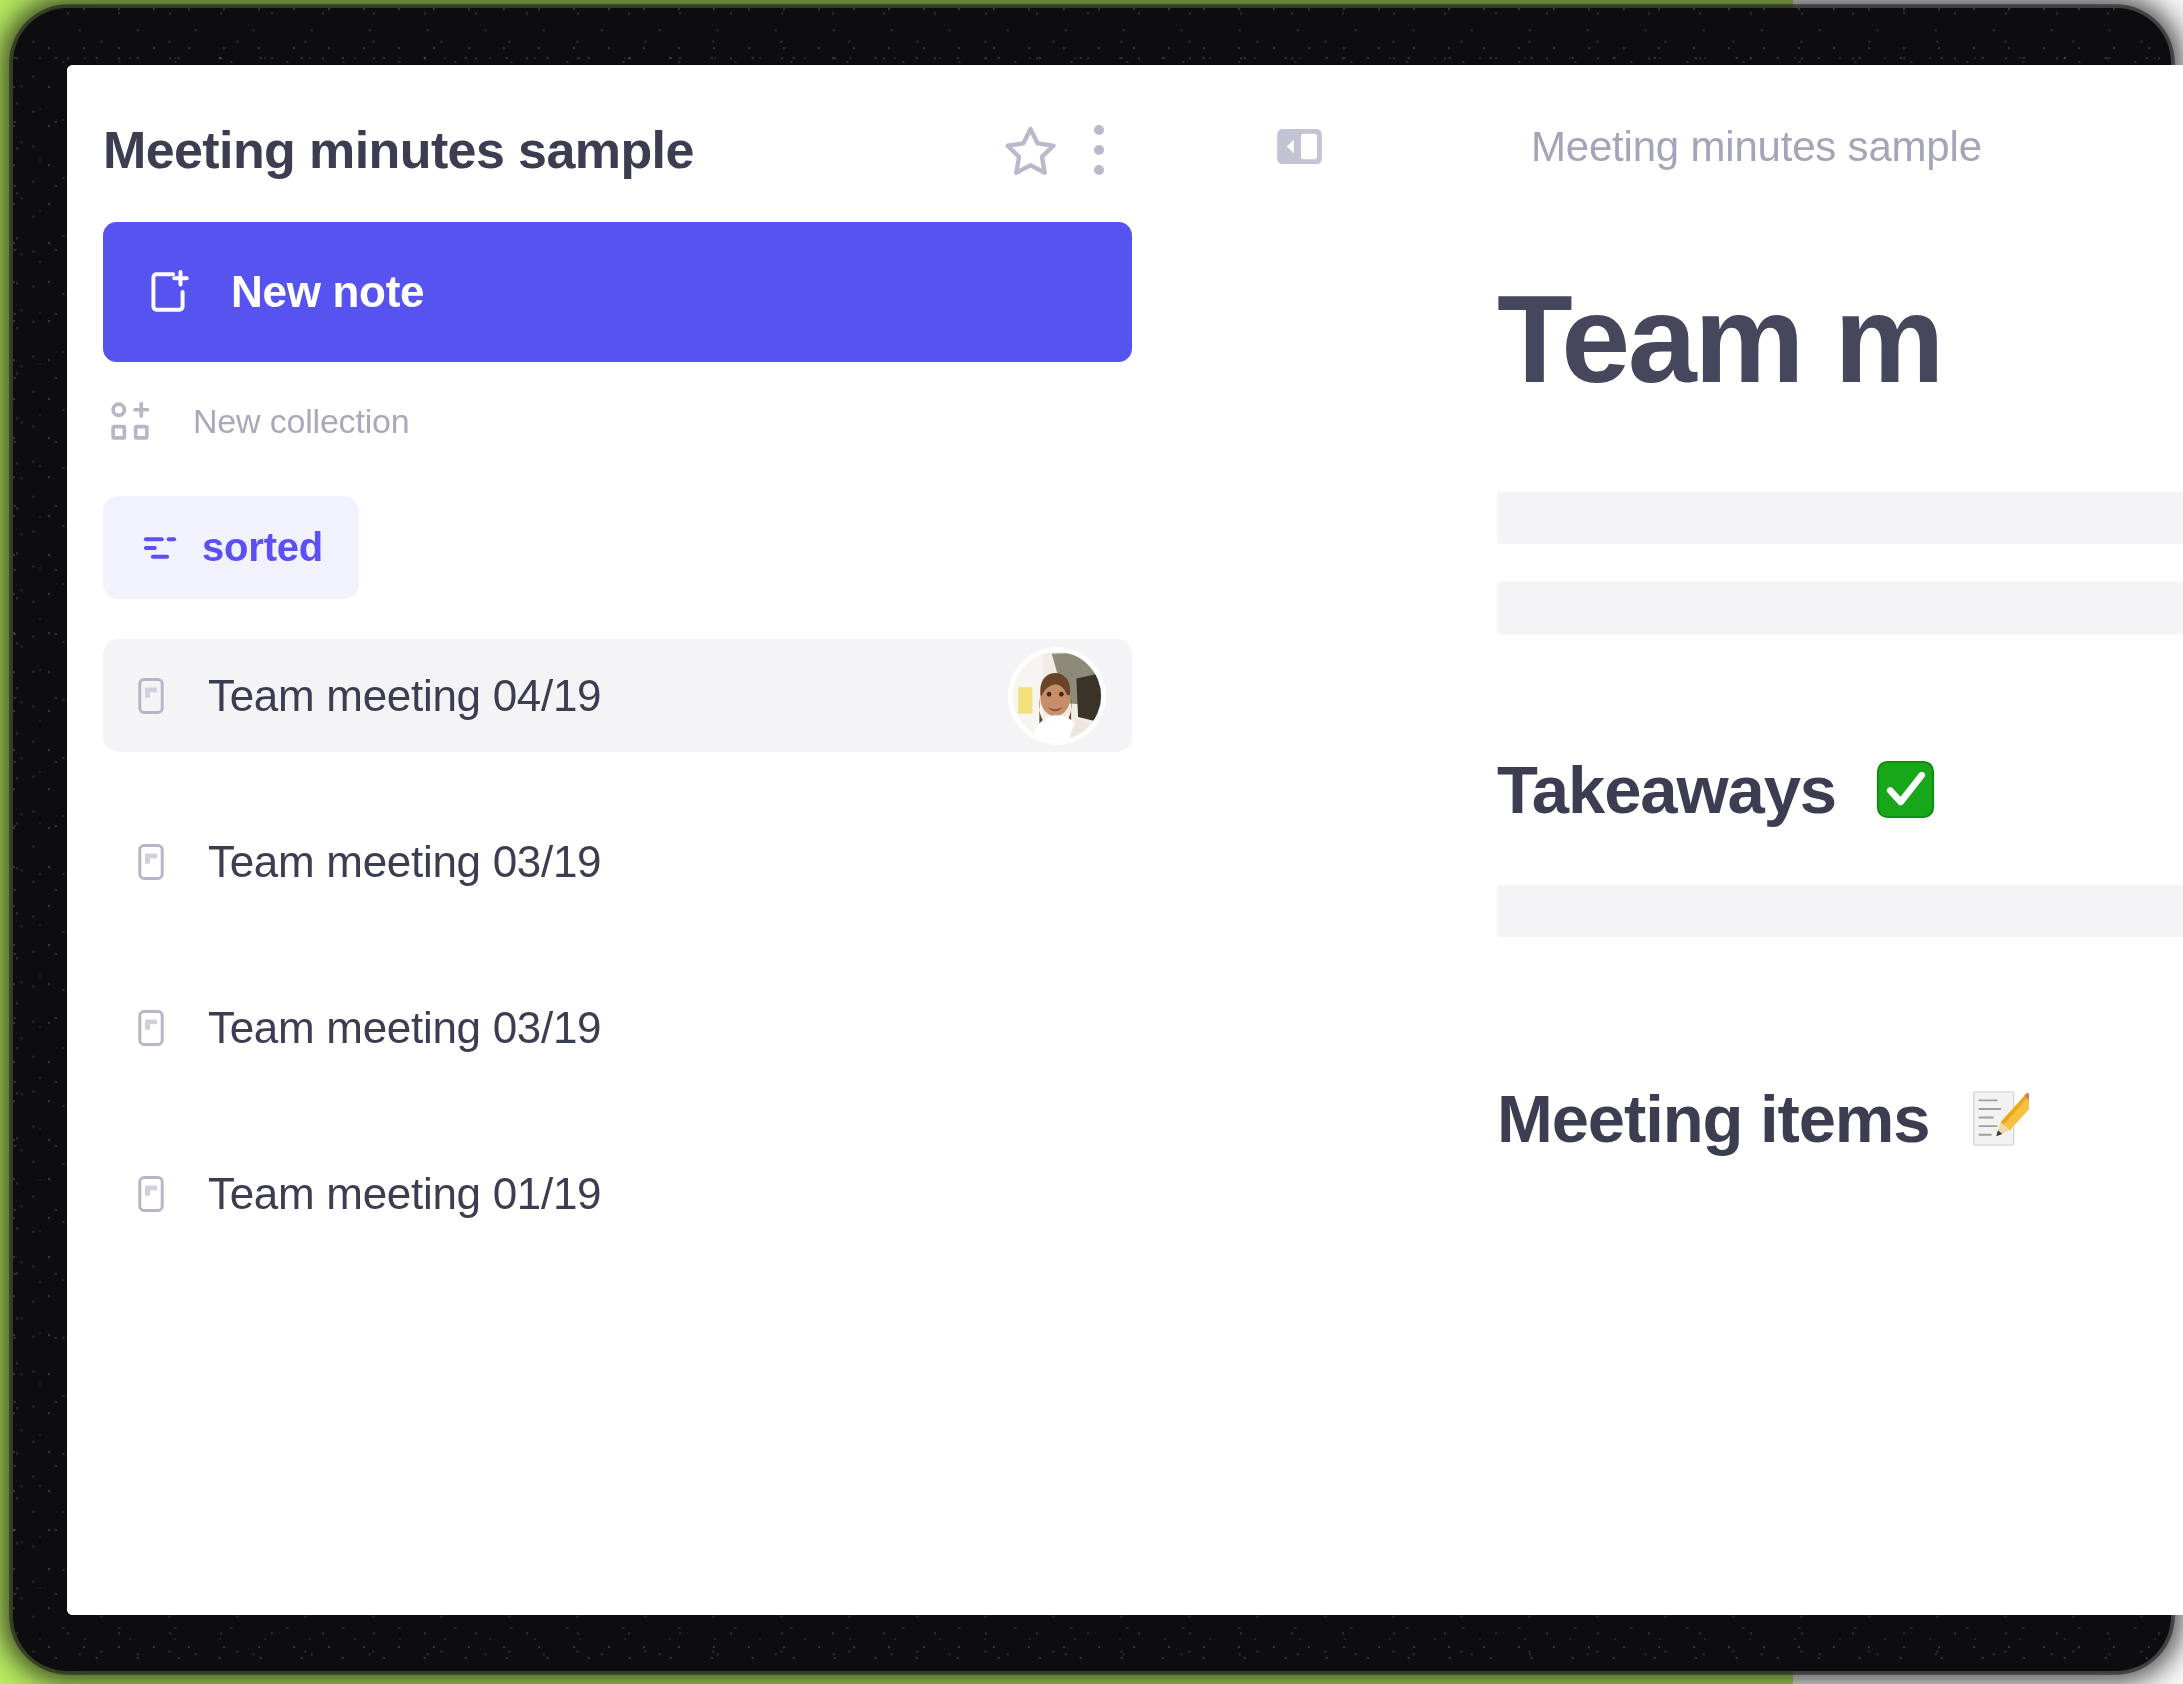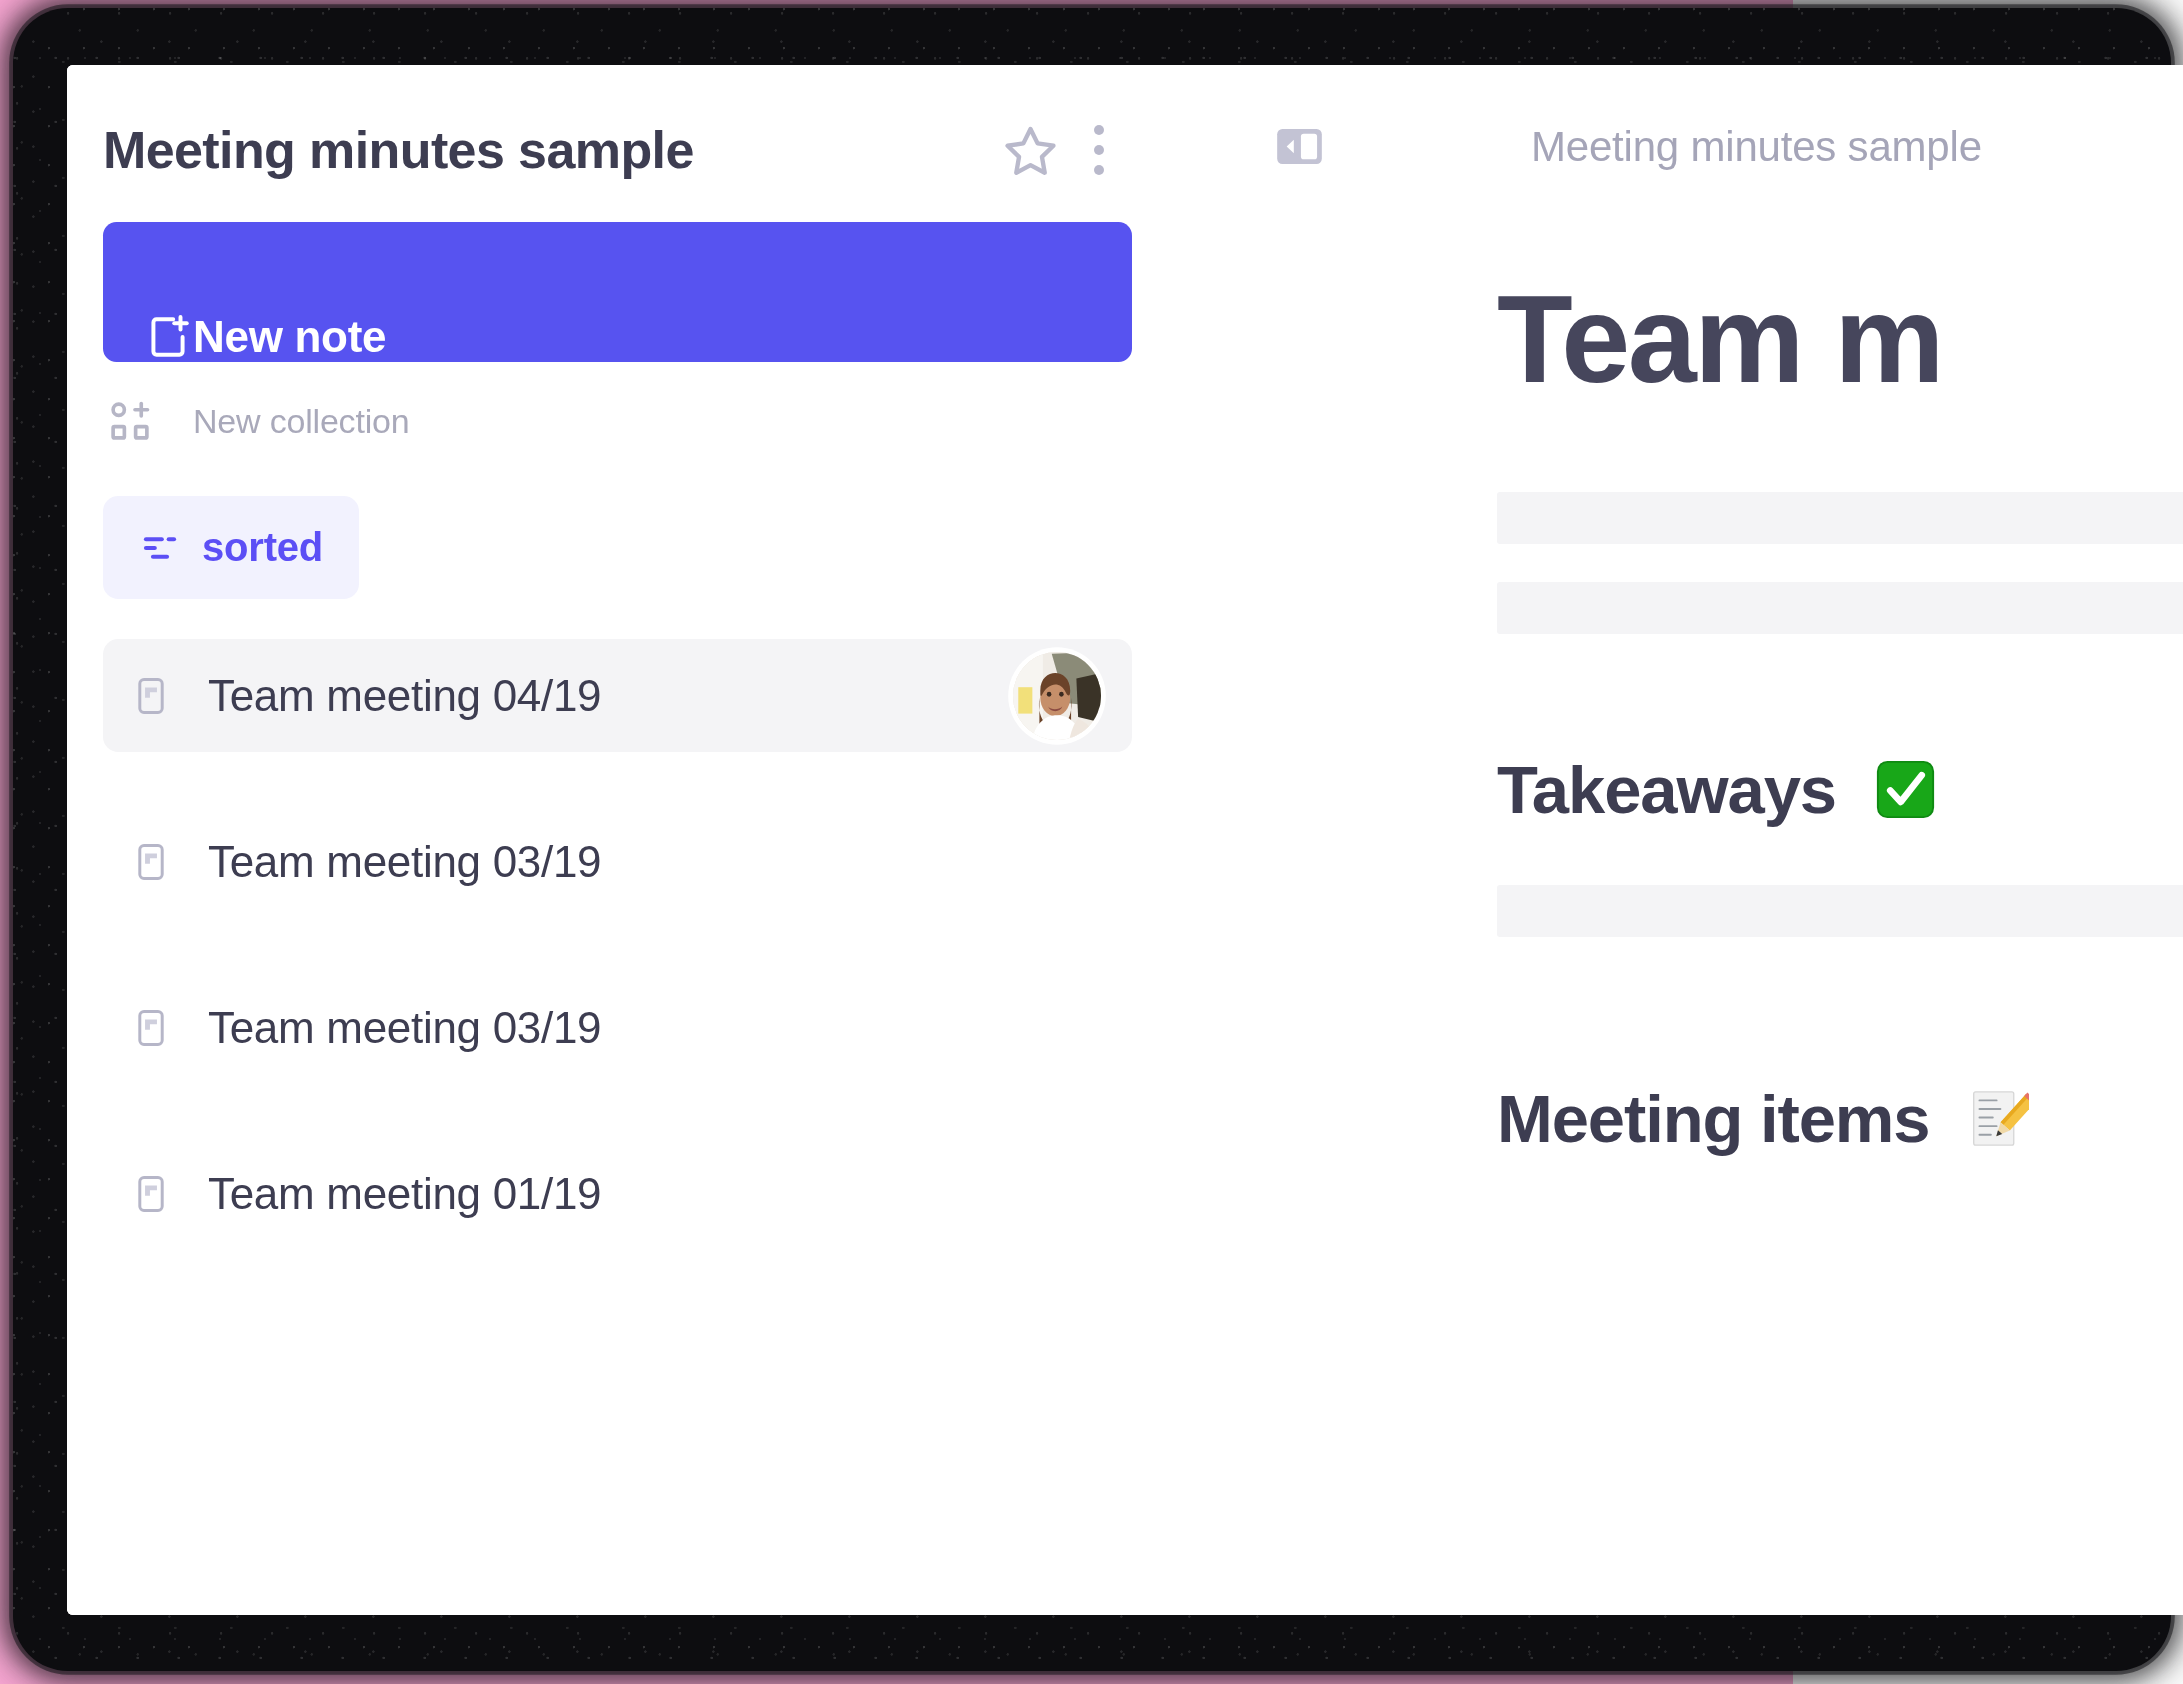--- a/index.html
+++ b/index.html
@@ -14,21 +14,21 @@
     font-family: "Liberation Sans", sans-serif;
     -webkit-font-smoothing: antialiased;
   }
 
   
   #frame {
     position: absolute;
     left: 0; top: 0;
     width: 1793px;
     height: 1684px;
-    background: #f9a8d4;
+    background: #bef264;
   }
   .bezel {
     position: absolute;
     left: 13.4px;
     top: 7.6px;
     width: 2158px;
     height: 1663px;
     border-radius: 55px;
     background: #0d0d10;
     box-shadow:
@@ -115,21 +115,22 @@
     cursor: pointer;
   }
   .star-ico { width: 55px; height: 55px; }
   .dots-ico { width: 19px; height: 55px; display: flex; flex-direction: column; justify-content: center; align-items: center; gap: 9.6px; }
   .dots-ico i { width: 10.5px; height: 10.5px; border-radius: 50%; background: #b9b9cb; display: block; }
 
   
   .newnote-wrap { padding: 42px 36px 0 36px; }
   .newnote {
     display: flex;
-    align-items: flex-end;
+    align-items: center;
+    gap: 38px;
     height: 140px;
     width: 1029px;
     box-sizing: border-box;
     background: #5753f0;
     border: none;
     border-radius: 13.4px;
     padding: 0 40px;
     cursor: pointer;
   }
   .newnote .label {

